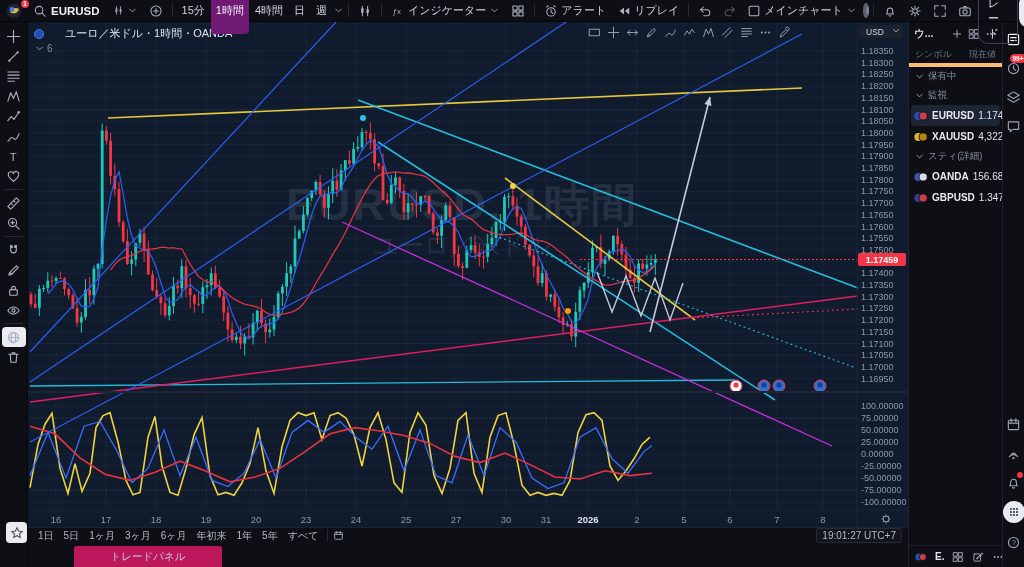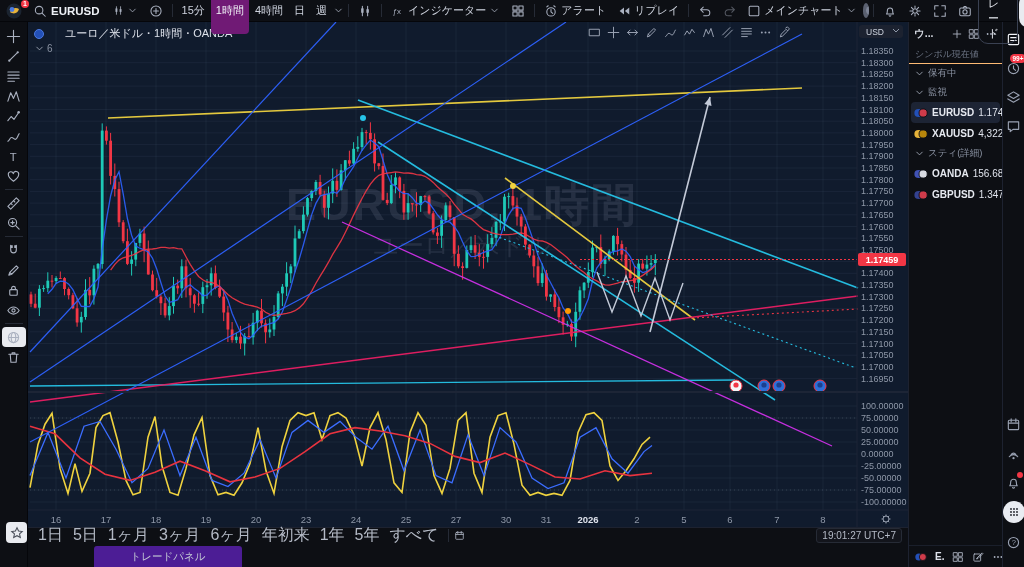--- a/index.html
+++ b/index.html
@@ -49,35 +49,35 @@
   .legend .val{color:#f23645}
   .collapse-chip{position:absolute;left:6px;top:21px;display:flex;align-items:center;gap:2px;color:#8a92a2;
     font-size:10px;z-index:10;cursor:pointer}
   .floatbar{position:absolute;left:556px;top:2px;display:flex;align-items:center;gap:6px;z-index:10;
     padding:2px 4px;border-radius:4px}
   .floatbar .icon{cursor:pointer;color:#9aa2b3}
   .floatbar .icon svg{width:13px;height:13px}
   
   .bottombar{position:absolute;left:28px;top:527px;width:880px;height:16px;background:#0d0f14;
     border-top:1px solid #1d2230;display:flex;align-items:center;padding:0 6px;gap:2px;z-index:20}
-  .range-btn{font-size:16px;color:#b4bac6;padding:1px 4px;border-radius:3px;cursor:pointer;white-space:nowrap}
+  .range-btn{font-size:10px;color:#b4bac6;padding:1px 4px;border-radius:3px;cursor:pointer;white-space:nowrap}
   .timestamp{margin-left:auto;font-size:10px;color:#b4bac6;border:1px solid #262b36;background:#13151c;
     border-radius:3px;padding:0 5px;line-height:13px;cursor:pointer}
   .tradepanel-row{position:absolute;left:28px;top:543px;width:880px;height:24px;background:#0d0f14;z-index:20}
-  .tp-tab{position:absolute;left:66px;top:3px;width:148px;height:21px;background:#4c1d95;color:#c3c9d4;
+  .tp-tab{position:absolute;left:46px;top:3px;width:148px;height:21px;background:#be185d;color:#c3c9d4;
     font-size:10.5px;display:flex;align-items:center;justify-content:center;border-radius:3px 3px 0 0;cursor:pointer}
   
   .sidebar{position:absolute;left:908px;top:22px;width:94px;height:545px;background:#0d0f14;
     border-left:1px solid #1d2230;display:flex;flex-direction:column;z-index:25}
   .sb-header{display:flex;align-items:center;height:24px;padding:0 5px;gap:5px;color:#d6dae3}
   .sb-header .icon{cursor:pointer}
   .sb-header .icon svg{width:12px;height:12px}
   .sb-title{font-size:10.5px;font-weight:bold;cursor:pointer;overflow:hidden;white-space:nowrap}
-  .sb-cols{display:flex;justify-content:flex-start;padding:2px 6px;font-size:9px;color:#71798a;
-    border-bottom:1px solid #fdba74}
+  .sb-cols{display:flex;justify-content:space-between;padding:2px 6px;font-size:9px;color:#71798a;
+    border-bottom:4px solid #fdba74}
   .sb-section{display:flex;align-items:center;height:19px;padding:0 5px;gap:3px;font-size:9.5px;color:#8a92a2;cursor:pointer}
   .sb-row{display:flex;align-items:center;height:21px;margin:0 2px;padding:0 3px;gap:4px;cursor:pointer;border-radius:4px}
   .sb-row.selected{background:#1d2434}
   .sb-sym{font-size:10px;font-weight:bold;color:#e6e9f0}
   .sb-price{margin-left:auto;font-size:10px;color:#dfe3ec}
   .sb-price sup{font-size:7px}
   .sb-footer{margin-top:auto;border-top:1px solid #1a1f2b;height:22px;display:flex;align-items:center;
     padding:0 6px;gap:8px;color:#b4bac6}
   .sb-footer .esym{font-size:10px;font-weight:bold;color:#dfe3ec}
   .sb-footer .icon{cursor:pointer}

